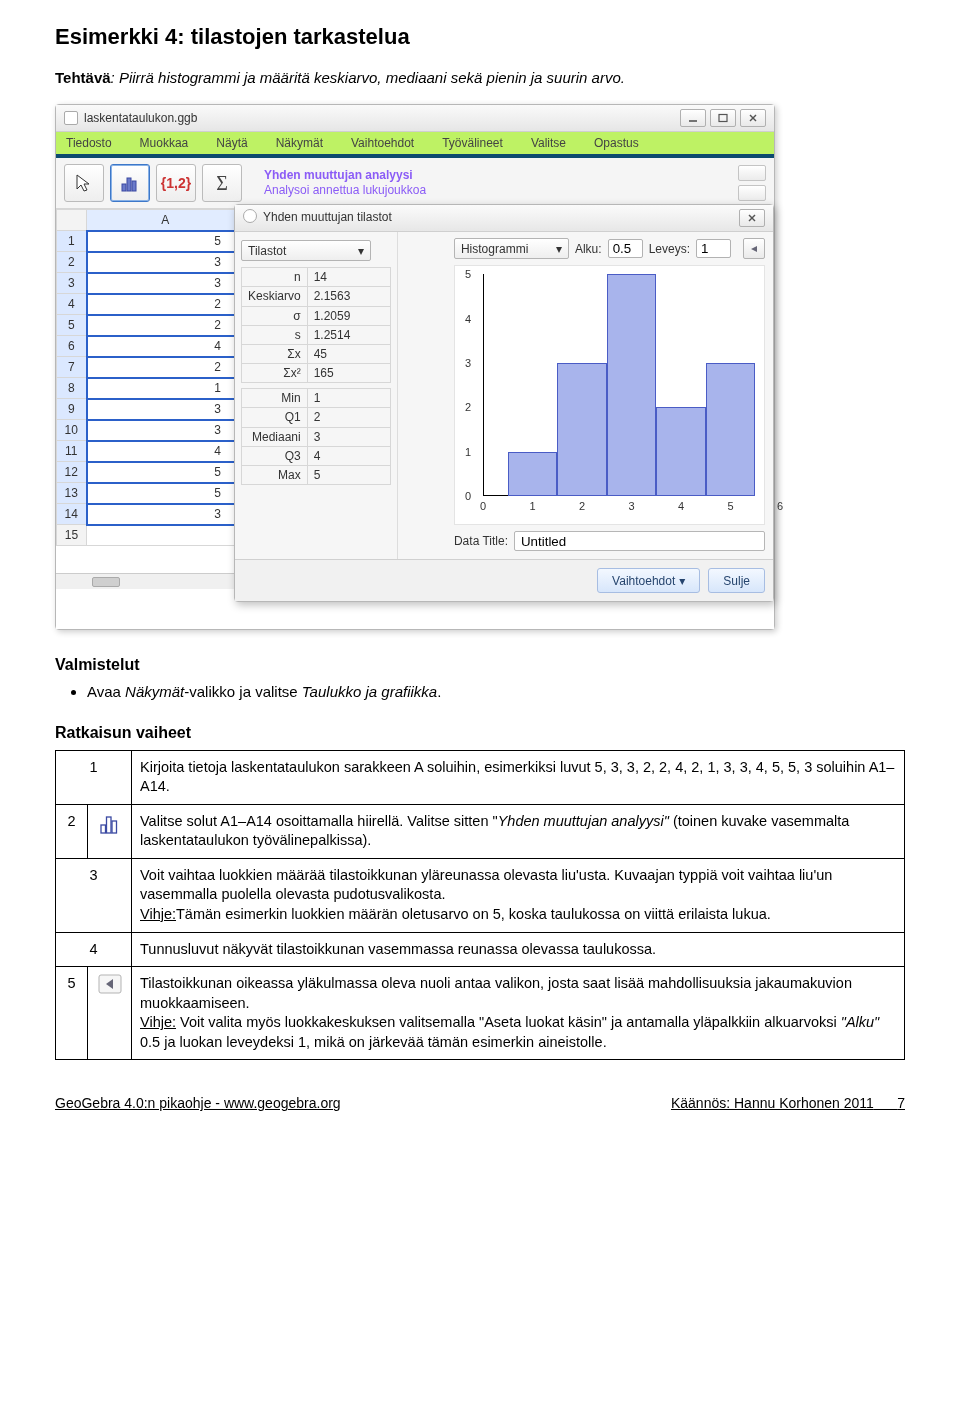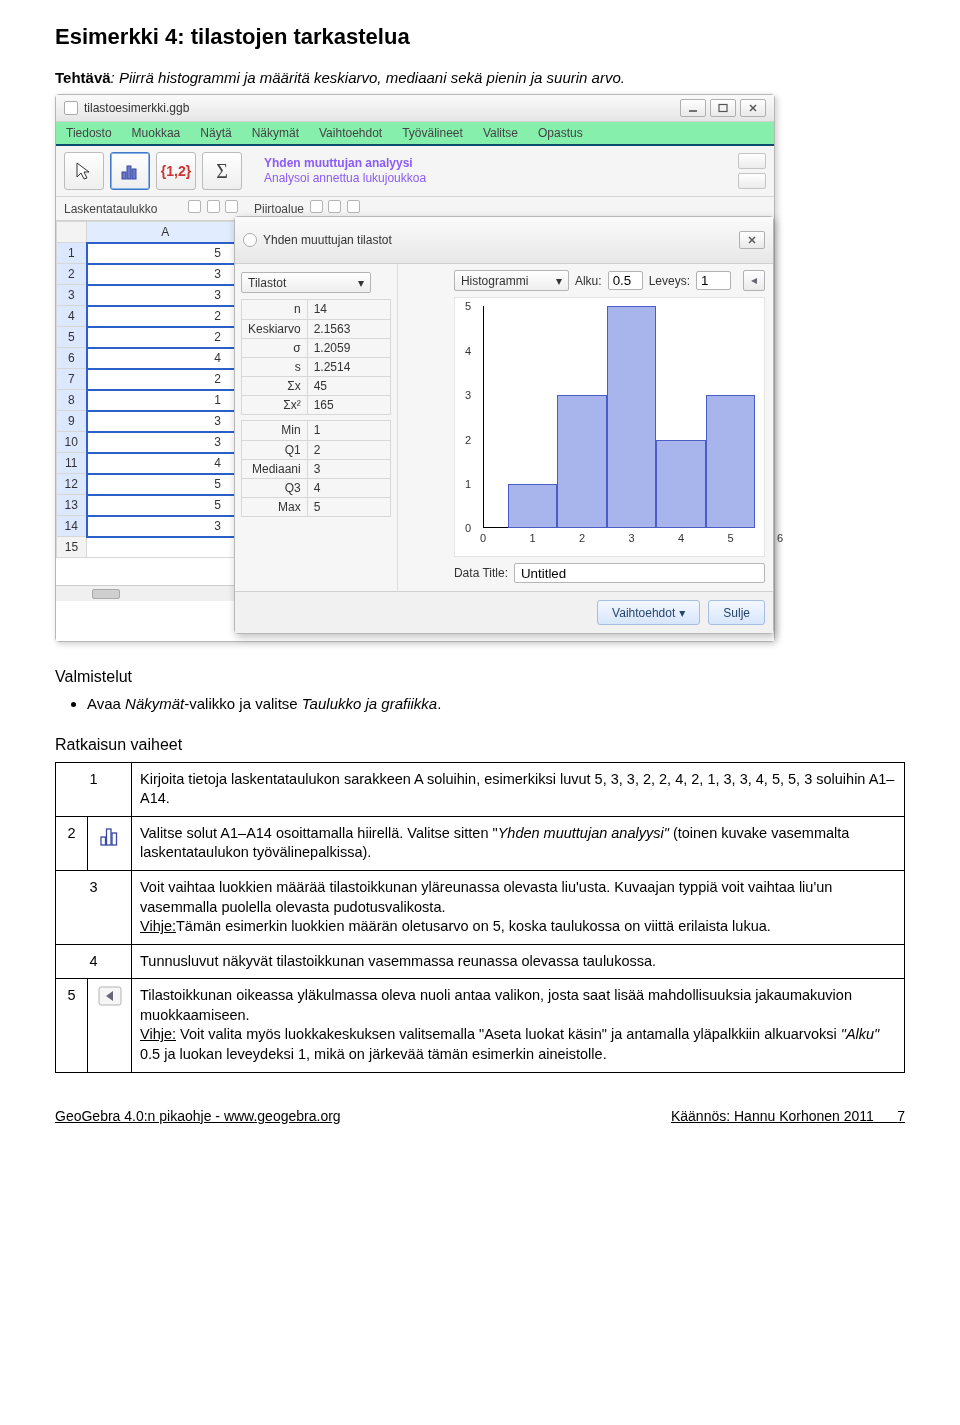--- a/index.html
+++ b/index.html
@@ -6,40 +6,40 @@
   body {
     font-family: Arial, Helvetica, sans-serif;
     font-size: 15px;
     line-height: 1.35;
     color: #000;
     width: 960px;
     background: #fff;
     padding: 22px 55px 30px 55px;
   }
   h1.title { font-size: 22px; font-weight: bold; margin-bottom: 16px; }
-  .task { margin-bottom: 6px; }
+  .task { margin-bottom: 16px; }
   .task .label { font-weight: bold; }
   .task .text { font-style: italic; }
   .screenshot-wrap { margin: 0 0 24px 0; }
   
   .app-frame { width: 720px; border: 1px solid #b7b7b7; border-radius: 4px;
                box-shadow: 2px 2px 6px rgba(0,0,0,.2); background: #efefef;
                font-size: 12px; color: #333; position: relative; }
   .titlebar { display:flex; align-items:center; padding:4px 8px;
               background: linear-gradient(#fafafa,#e6e6e6);
               border-bottom:1px solid #cfcfcf; }
   .titlebar .file-icon { width:14px;height:14px;background:#fff;border:1px solid #aaa;
                          border-radius:2px;margin-right:6px;}
   .titlebar .spacer { flex:1; }
   .winbtn { width:26px;height:18px;border:1px solid #b0b0b0;margin-left:4px;
             background:linear-gradient(#fff,#e9e9e9);border-radius:2px;display:flex;
             align-items:center;justify-content:center;font-size:10px;color:#555;}
   .winbtn svg { display:block; }
-  .menubar { display:flex;gap:20px;padding:3px 10px;background:#86efac;
-             border-bottom:2px solid #0c4a6e;font-size:12px;}
+  .menubar { display:flex;gap:28px;padding:3px 10px;background:#bef264;
+             border-bottom:4px solid #0c4a6e;font-size:12px;}
   .menubar span { color:#444; }
   .toolbar { display:flex;align-items:center;padding:6px 8px;background:#f5f5f5;
              border-bottom:1px solid #d6d6d6; }
   .tool { width:40px;height:38px;border:1px solid #bbb;border-radius:3px;margin-right:6px;
           background:linear-gradient(#fff,#eee);display:flex;align-items:center;
           justify-content:center;font-size:14px;color:#444;}
   .tool.active { border-color:#3d78c9; box-shadow:0 0 0 1px #88b1e6 inset;}
   .tool svg { display:block;}
   .tool-hint { margin-left:16px;font-size:12px;color:#8b5cf6;line-height:1.3;}
   .tool-hint .t1{font-weight:bold;}
@@ -63,21 +63,21 @@
   .spread td.rowh.sel{background:#dbe8ff;}
   .spread td.cell{text-align:right;padding-right:22px;}
   .spread td.cell.sel{border:2px solid #2b60c9;}
   .spread .hscroll{position:absolute;bottom:0;left:0;right:0;height:16px;
     background:#f0f0f0;border-top:1px solid #ccc;display:flex;align-items:center;}
   .spread .hscroll .thumb{width:28px;height:10px;background:#cfcfcf;border:1px solid #aaa;
     border-radius:2px;margin-left:36px;}
   
   .stats-dialog{position:absolute;left:178px;top:-5px;width:540px;background:#f6f6f6;
     border:1px solid #b7b7b7;border-radius:4px;box-shadow:2px 3px 8px rgba(0,0,0,.25);}
-  .stats-dialog .dlg-title{display:flex;align-items:center;padding:14px 8px;
+  .stats-dialog .dlg-title{display:flex;padding:4px 8px;
     background:linear-gradient(#fbfbfb,#e7e7e7);border-bottom:1px solid #cfcfcf;}
   .dlg-title .gg-icon{width:14px;height:14px;border-radius:7px;background:#fff;
     border:1px solid #aaa;margin-right:6px;}
   .dlg-title .spacer{flex:1;}
   .dlg-body{display:flex;gap:48px;}
   .dlg-left{width:185px;padding:8px 6px;border-right:1px solid #ddd;}
   .dlg-left .dd{width:130px;height:21px;border:1px solid #b4b4b4;border-radius:2px;
     background:linear-gradient(#fff,#eee);display:flex;align-items:center;
     padding:0 6px;font-size:12px;margin-bottom:6px;justify-content:space-between;}
   .dlg-left table{border-collapse:collapse;width:100%;font-size:12px;}
@@ -103,21 +103,21 @@
   .bar{position:absolute;background:#a8b4ec;border:1px solid #4a5cc5;}
   .dlg-right .data-title-row{display:flex;align-items:center;gap:6px;margin-top:6px;font-size:12px;}
   .dlg-right .data-title-row .dti{flex:1;height:20px;border:1px solid #b6b6b6;
      border-radius:2px;background:#fff;padding:0 6px;}
   .dlg-foot{display:flex;justify-content:flex-end;gap:8px;padding:8px;
     background:#f1f1f1;border-top:1px solid #d0d0d0;}
   .gg-btn{height:25px;padding:0 14px;border:1px solid #a7bde2;border-radius:3px;
     background:linear-gradient(#f3f8ff,#d7e6fb);font-size:12px;color:#26456e;
     display:flex;align-items:center;gap:4px;}
   
-  .section-h { font-weight: normal; font-size: 16px; margin: 20px 0 6px 0; }
+  .section-h { font-weight: bold; font-size: 16px; margin: 20px 0 6px 0; }
   .bullets { margin-left: 32px; margin-bottom: 16px; }
   .bullets li { margin: 2px 0; }
   .italic { font-style: italic; }
   table.steps { border-collapse: collapse; width: 100%; margin-top: 6px; }
   table.steps td { border: 1px solid #000; padding: 7px 8px; vertical-align: top; font-size: 14.5px; }
   table.steps td.num { width: 32px; text-align: center; }
   table.steps td.iconcell { width: 44px; text-align: center; }
   table.steps td.iconcell svg { display:inline-block; }
   .underline { text-decoration: underline; }
   .footer { display:flex; justify-content:space-between; margin-top: 34px; font-size: 14px; text-decoration: underline; }
@@ -129,21 +129,21 @@
 
 <p class="task">
   <span class="label">Tehtävä</span><span class="text">: Piirrä histogrammi ja määritä keskiarvo, mediaani sekä pienin ja suurin arvo.</span>
 </p>
 
 <div class="screenshot-wrap">
   <div class="app-frame">
 
     <div class="titlebar">
       <span class="file-icon"></span>
-      <span>tilastoesimerkki.ggb</span>
+      <span>laskentataulukon.ggb</span>
       <span class="spacer"></span>
       <span class="winbtn">
         <svg width="12" height="10">
             <line x1="2" y1="8" x2="10" y2="8" stroke="#555" stroke-width="1.6"></line>
           </svg>
       </span>
       <span class="winbtn">
         <svg width="12" height="10">
             <rect x="2" y="1.5" width="8" height="7" fill="none" stroke="#555" stroke-width="1.2"></rect>
           </svg>
@@ -185,38 +185,20 @@
       <div class="tool-hint">
         <div class="t1">Yhden muuttujan analyysi</div>
         <div>Analysoi annettua lukujoukkoa</div>
       </div>
       <div class="toolbar-right">
         <span class="tb-btn"></span>
         <span class="tb-btn"></span>
       </div>
     </div>
 
-    <div class="panel-titles">
-      <div class="panel-title pt-left">
-        <span>Laskentataulukko</span>
-        <span class="pt-icons" style="margin-left:auto;">
-          <span class="mini"></span>
-          <span class="mini"></span>
-          <span class="mini"></span>
-        </span>
-      </div>
-      <div class="panel-title">
-        <span>Piirtoalue</span>
-        <span class="pt-icons" style="margin-left:auto;">
-          <span class="mini"></span>
-          <span class="mini"></span>
-          <span class="mini"></span>
-        </span>
-      </div>
-    </div>
 
     <div class="client">
 
       <div class="spread">
         <table>
           <tbody>
               <tr>
                 <th></th>
                 <th class="colA">A</th>
               </tr>

